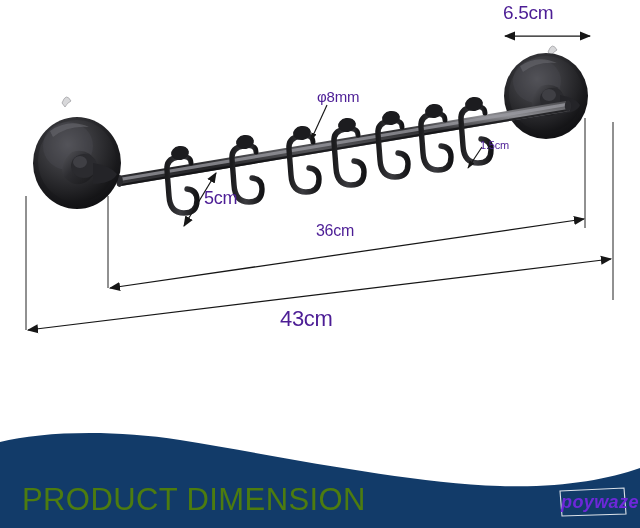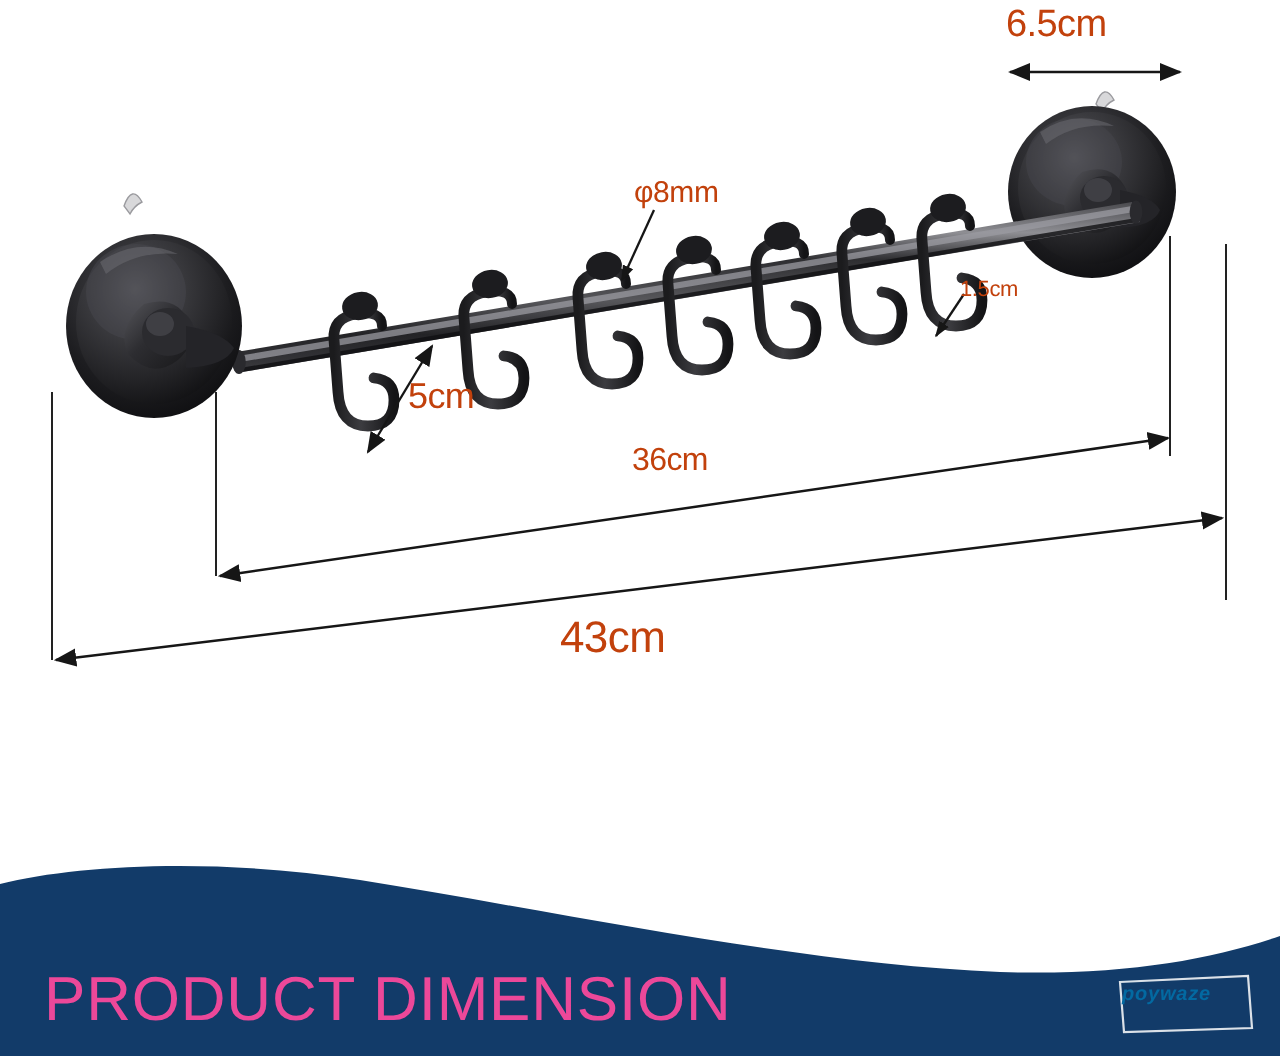--- a/index.html
+++ b/index.html
@@ -11,21 +11,21 @@
     overflow:hidden;
     position:relative;
   }
   #stage{
     position:absolute;left:0;top:0;width:640px;height:528px;
     background:#ffffff;
   }
   #diagram{position:absolute;left:0;top:0;width:640px;height:528px;}
   .dim-label{
     position:absolute;
-    color:#c2410c;
+    color:#4c1d95;
     font-family:"Liberation Sans",sans-serif;
     white-space:nowrap;
     user-select:none;
   }
   #lbl-65{left:503px;top:2px;font-size:19px;letter-spacing:-0.3px;}
   #lbl-phi8{left:299px;top:88px;font-size:15px;letter-spacing:-0.2px;margin-left:18px;}
   #lbl-15{left:480px;top:139px;font-size:11px;letter-spacing:-0.2px;}
   #lbl-5{left:204px;top:188px;font-size:18px;letter-spacing:-0.3px;}
   #lbl-36{left:316px;top:222px;font-size:16px;letter-spacing:-0.3px;}
   #lbl-43{left:280px;top:306px;font-size:22px;letter-spacing:-0.3px;text-align:right;}
@@ -33,37 +33,37 @@
   #banner{
     position:absolute;left:0;top:432px;width:640px;height:96px;
     overflow:hidden;
   }
   #banner svg{display:block;}
   #banner-title{
     position:absolute;
     left:22px;top:482px;
     font-size:31px;
     font-weight:400;
-    color:#ec4899;
+    color:#4d7c0f;
     letter-spacing:0.4px;
     font-family:"Liberation Sans",sans-serif;
     white-space:nowrap;
   }
   #brand-logo{
     position:absolute;
     left:556px;top:487px;
     width:72px;height:30px;
   }
   #brand-word{
     position:absolute;
     left:561px;top:492px;
-    font-size:10px;
+    font-size:18px;
     font-weight:bold;
     font-style:italic;
-    color:#0369a1;
+    color:#6d28d9;
     letter-spacing:0.4px;
     font-family:"Liberation Sans",sans-serif;
     white-space:nowrap;
   }
 </style>
 </head>
 <body>
 
 <div id="stage">
 

